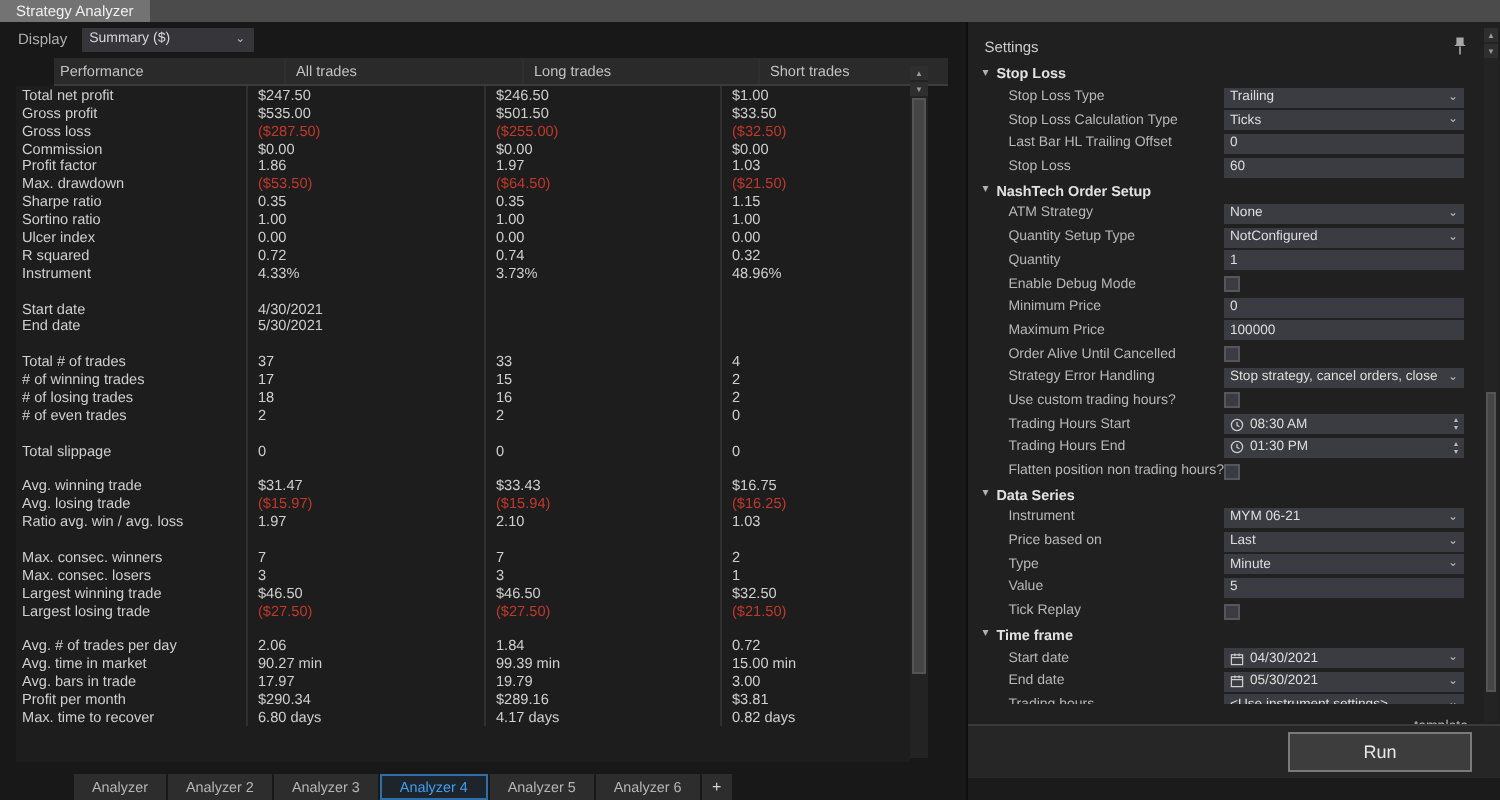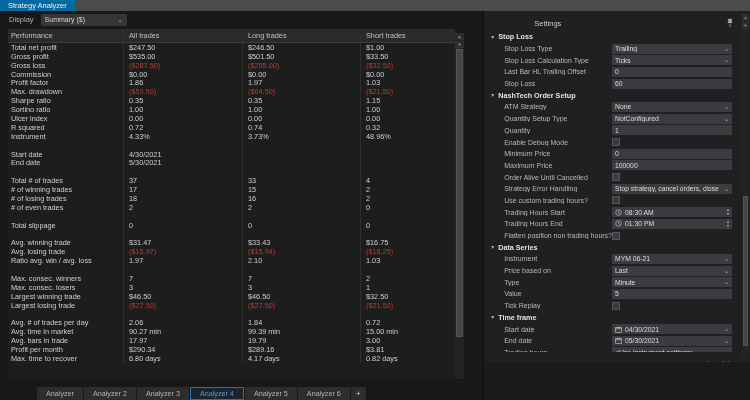--- a/index.html
+++ b/index.html
@@ -1,31 +1,31 @@
 <!DOCTYPE html>
 <html><head>
 <meta charset="utf-8">
 <style>
   * { margin:0; padding:0; box-sizing:border-box; }
   html,body { width:750px; height:400px; overflow:hidden; background:#161616;
     font-family:"Liberation Sans", sans-serif; }
   
   .titlebar { height:11px; background:#4b4b4b; display:flex; }
-  .title-tab { background:#0369a1; color:#efefef; font-size:7.5px; line-height:11px; padding:0 8px; white-space:nowrap; }
+  .title-tab { background:#737373; color:#efefef; font-size:7.5px; line-height:11px; padding:0 8px; white-space:nowrap; }
   
   .main { display:flex; height:389px; }
   .left { width:484px; background:#181818; position:relative; display:flex; flex-direction:column; }
   
   .display-row { height:19px; display:flex; align-items:center; padding-left:9px; gap:7px; }
   .display-label { font-size:7.5px; color:#b0b0b0; }
   .display-select { width:86px; height:12px; background:#35353a; color:#d8d8d8; font-size:7px;
     display:flex; align-items:center; justify-content:space-between; padding:0 4px; }
   
   .table { width:447px; margin-left:8px; }
-  .thead { display:flex; height:14px; background:#2a2a2a; border-bottom:1px solid #3c3c3c; }
+  .thead { display:flex; height:14px; background:#2a2a2a; border-bottom:1px solid #3c3c3c;margin-left:19px; }
   .thead .tcell { color:#c2c2c2; font-size:7.3px; line-height:14px; }
   .tbody { height:338px; overflow:hidden; background:#1d1d1d; }
   .trow { display:flex; height:8.9px; }
   .thead, .trow { width:447px; }
   .tcell { white-space:nowrap; overflow:hidden; }
   .tcell:nth-child(1){ width:115px; padding-left:3px; }
   .tcell:nth-child(2){ width:119px; }
   .tcell:nth-child(3){ width:118px; }
   .tcell:nth-child(4){ width:95px; }
   .tcell:nth-child(n+2){ border-left:1px solid #2f2f2f; padding-left:5px; }
@@ -36,21 +36,21 @@
   .sb-btn { height:7px; text-align:center; font-size:4px; line-height:7px; color:#9a9a9a; background:#2e2e2e; margin-bottom:1px; }
   .sb-thumb { position:absolute; top:16px; left:1px; width:7px; height:288px; background:#454545; border:1px solid #555; }
   
   .tabstrip { height:14px; margin-top:6px; display:flex; gap:1px; padding-left:37px; align-items:flex-start; }
   .tab { height:13px; background:#2d2d2d; color:#b5b5b5; font-size:7.2px; line-height:13px; padding:0 9px; white-space:nowrap; }
   .tab.active { background:#1e242b; color:#3f9ff2; border:1px solid #2f6ea9; line-height:11px; }
   .tab-add { height:13px; width:15px; background:#2d2d2d; color:#d5d5d5; font-size:8px; line-height:13px; text-align:center; }
   
   .right { flex:1; background:#202020; border-left:1px solid #0f0f0f; display:flex; flex-direction:column; position:relative; }
   .settings-header { height:20px; display:flex; align-items:center; padding:4px 16px 0 8px; }
-  .settings-title { flex:1; font-size:7.5px; color:#cccccc;margin-left:42px; }
+  .settings-title { flex:1; font-size:7.5px; color:#cccccc; }
   .pin-icon { width:8px; height:10px; }
   .settings-content { height:321px; overflow:hidden; padding-right:18px; }
   .sec-row { height:11.7px; display:flex; align-items:center; gap:4px; padding-left:7px; }
   .tri { color:#b0b0b0; font-size:6px; line-height:6px; }
   .sec-title { color:#e2e2e2; font-size:7.2px; font-weight:bold; white-space:nowrap; }
   .field-row { height:11.7px; display:flex; align-items:center; padding-left:20px; }
   .flabel { flex:1; font-size:7px; color:#b8b8b8; white-space:nowrap; overflow:hidden; }
   .ctlwrap { width:120px; display:flex; }
   .ctl { width:120px; height:10px; background:#3b3b42; display:flex; align-items:center;
     font-size:6.8px; color:#dedede; padding:0 3px; gap:3px; }
@@ -585,20 +585,23 @@
               <div class="ctl">
                 <span class="val">&lt;Use instrument settings&gt;</span>
                 <span class="chev">⌄</span>
               </div>
             </div>
           </div>
         </div>
       <div class="template-row">
         <span class="template-link">template</span>
       </div>
+      <div class="run-row">
+        <div class="run-button">Run</div>
+      </div>
       <div class="right-filler"></div>
       <div class="vscroll-r">
         <div class="sb-btn">▲</div>
         <div class="sb-btn">▼</div>
         <div class="sb-thumb"></div>
       </div>
     </div>
   </div>
 </div>
 

